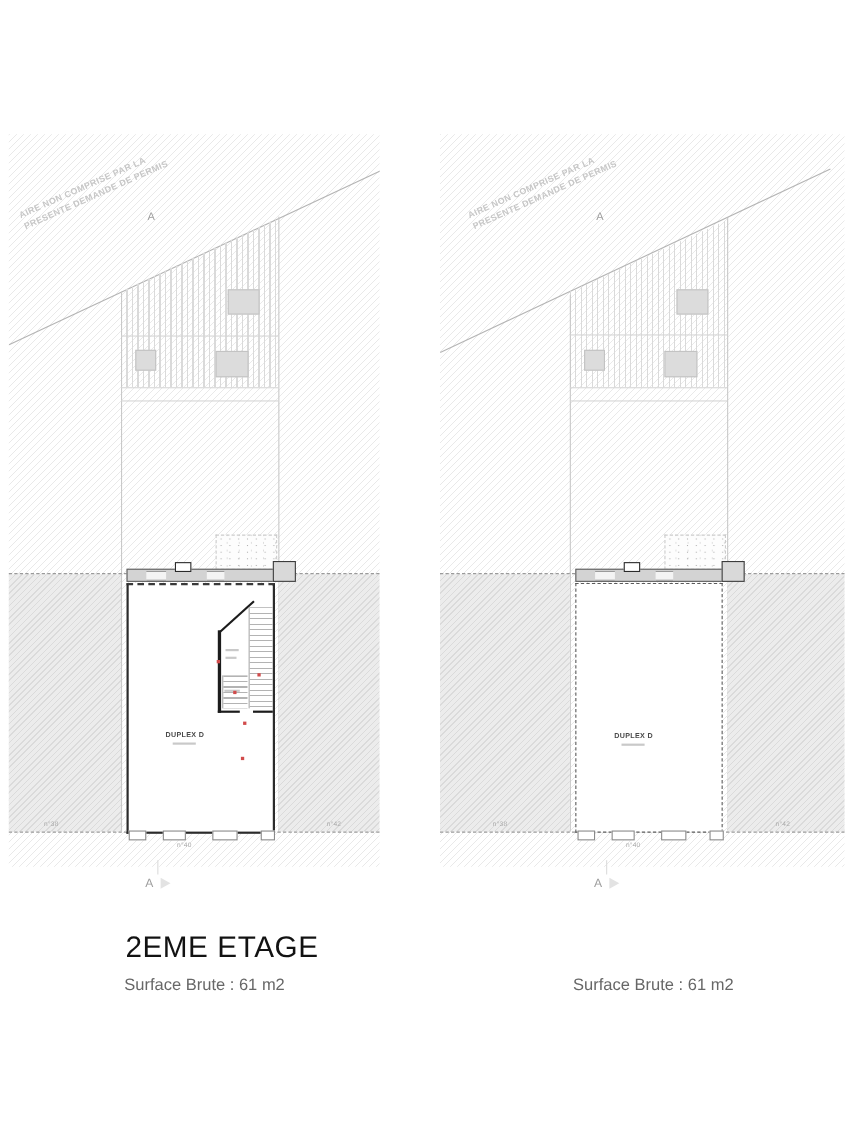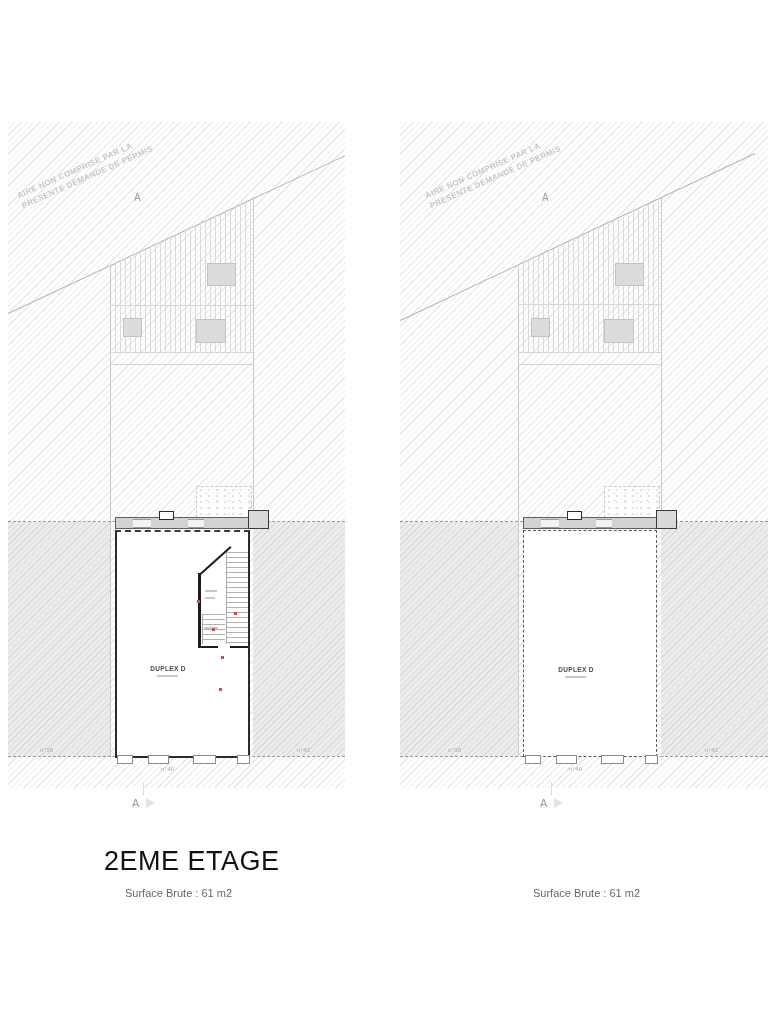--- a/index.html
+++ b/index.html
@@ -37,21 +37,21 @@
   .bar{background:#c9c9c9;height:1.5px;}
   .rot-note{color:#c7c7c7;font-size:8px;line-height:10.5px;letter-spacing:0.4px;
             transform:rotate(-24deg);transform-origin:0 0;white-space:nowrap;font-weight:bold;}
   .marker{color:#9d9d9d;font-size:10px;}
   .tri{width:0;height:0;border-top:5px solid transparent;border-bottom:5px solid transparent;
        border-left:9px solid #e3e3e3;}
   .tick{width:0;border-left:1px solid #dcdcdc;}
   .unit{color:#4a4a4a;font-size:6.5px;font-weight:bold;letter-spacing:0.3px;text-align:center;width:60px;}
   .tiny{color:#a8a8a8;font-size:6px;letter-spacing:0.2px;}
   .plan-title{color:#121212;font-size:27px;letter-spacing:0.5px;}
-  .plan-sub{color:#676767;font-size:11px;margin-left:12px;}
+  .plan-sub{color:#676767;font-size:15px;}
 </style>
 </head>
 <body>
 
 <div class="page">
 
   <div class="abs hatch" style="left:8px;top:122px;width:337px;height:666px;"></div>
 
   <div class="abs rot-note" style="left:16px;top:192px;">
     <div>AIRE NON COMPRISE PAR LA</div>
@@ -115,21 +115,21 @@
   <div class="abs sill" style="left:237px;top:755px;width:11px;height:7px;"></div>
 
   <div class="abs tiny" style="left:40px;top:747px;">n°38</div>
   <div class="abs tiny" style="left:297px;top:747px;">n°42</div>
   <div class="abs tiny" style="left:161px;top:766px;">n°40</div>
 
   <div class="abs tick" style="left:143px;top:782px;height:13px;"></div>
   <div class="abs marker" style="left:132px;top:797px;font-size:11px;">A</div>
   <div class="abs tri" style="left:146px;top:798px;"></div>
 
-  <div class="abs plan-title" style="left:104px;top:846px;">2EME ETAGE</div>
+  <div class="abs plan-title" style="left:114px;top:846px;">2EME ETAGE</div>
   <div class="abs plan-sub" style="left:113px;top:887px;">Surface Brute : 61 m2</div>
 
   <div class="abs hatch" style="left:400px;top:122px;width:368px;height:666px;"></div>
 
   <div class="abs rot-note" style="left:424px;top:192px;">
     <div>AIRE NON COMPRISE PAR LA</div>
     <div>PRESENTE DEMANDE DE PERMIS</div>
   </div>
 
   <div class="abs marker" style="left:542px;top:192px;">A</div>

